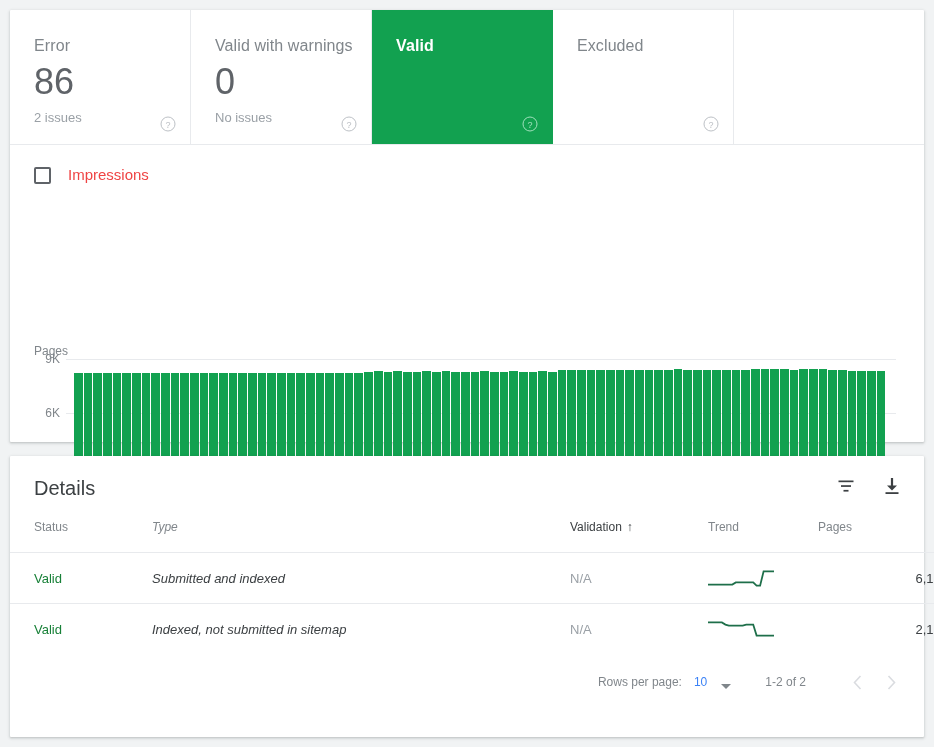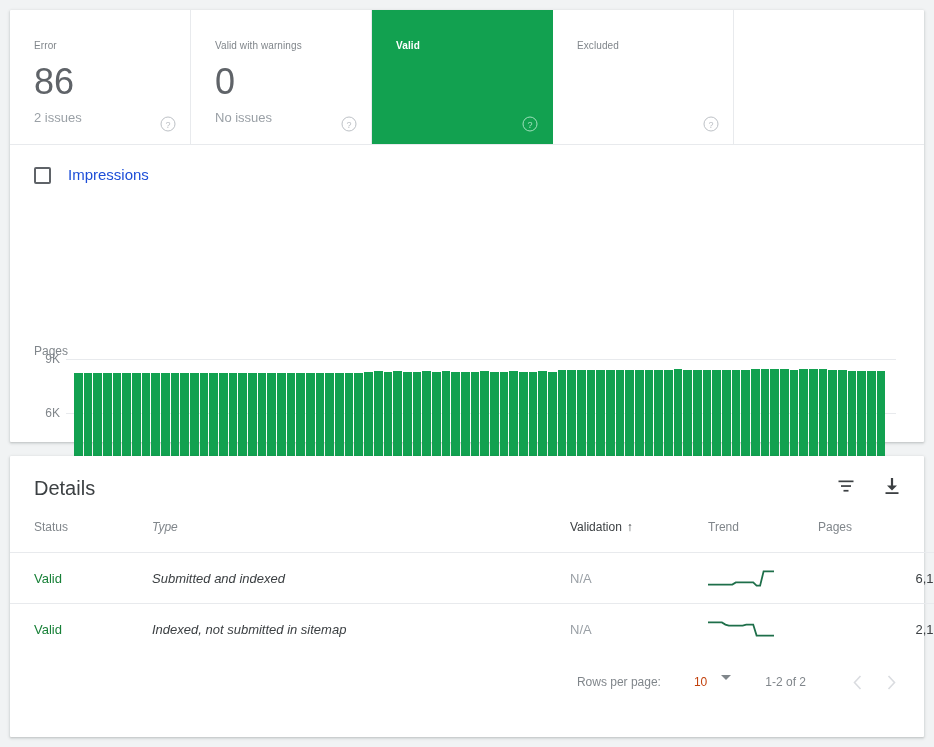--- a/index.html
+++ b/index.html
@@ -46,21 +46,21 @@
   .status-card.spacer {
     flex: 1;
     border-right: none;
     cursor: default;
   }
   .status-card.selected {
     background: #12a150;
     border-right-color: #12a150;
   }
   .sc-label {
-    font-size: 10px;
+    font-size: 16px;
     color: #80868b;
     letter-spacing: .1px;
     line-height: 16px;
   }
   .status-card.selected .sc-label {
     color: #ffffff;
     font-weight: bold;
   }
   .sc-value {
     font-size: 36px;
@@ -104,21 +104,21 @@
     height: 17px;
     border: 2px solid #5f6368;
     border-radius: 2px;
     box-sizing: border-box;
     cursor: pointer;
     background: #fff;
   }
   #impressions-label {
     margin-left: 17px;
     font-size: 15px;
-    color: #1d4ed8;
+    color: #ef4444;
     line-height: 20px;
     cursor: pointer;
     text-align: center;
   }
 
   #chart-axis-title {
     position: absolute;
     left: 24px;
     top: 199px;
     font-size: 12px;
@@ -259,26 +259,26 @@
 
   #pagination {
     display: flex;
     align-items: center;
     justify-content: flex-end;
     height: 56px;
     padding-right: 16px;
     font-size: 12px;
     color: #80868b;
   }
-  #rows-per-page-label { margin-right: 33px; }
+  #rows-per-page-label { margin-right: 12px; }
   #rows-per-page-select {
     display: flex;
-    align-items: flex-start;
-    cursor: pointer;
-    color: #c2410c;
+    align-items: flex-end;
+    cursor: pointer;
+    color: #3b82f6;
     margin-right: 34px;
   }
   #rows-per-page-value { margin-right: 14px; }
   .caret {
     width: 0; height: 0;
     border-left: 5px solid transparent;
     border-right: 5px solid transparent;
     border-top: 5px solid #80868b;
   }
   #range-label { margin-right: 34px; color: #80868b; }

